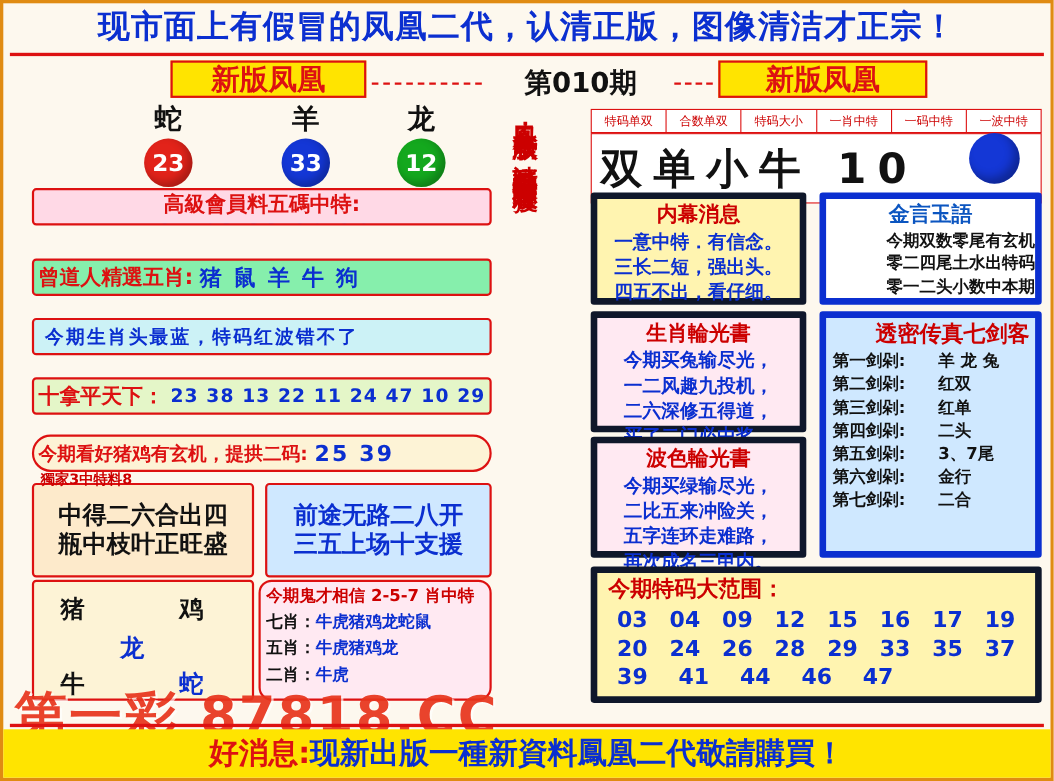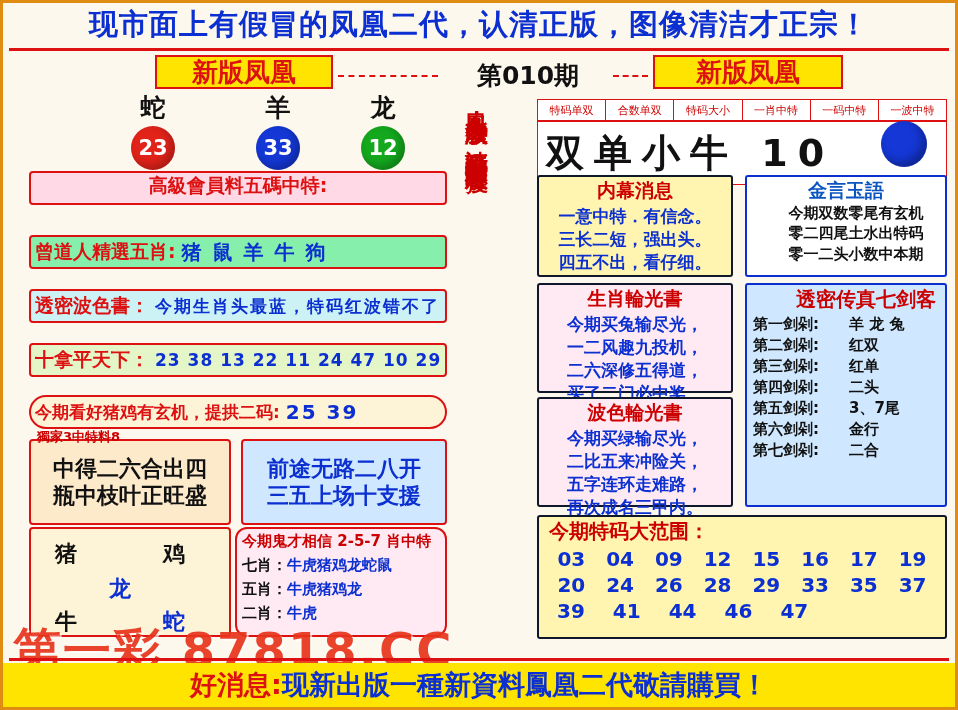--- a/index.html
+++ b/index.html
@@ -133,34 +133,34 @@
     border:1px solid #d11; background:#fff;
     display:flex; align-items:center; padding-left:8px;
     font-size:38px; font-weight:bold; color:#111; letter-spacing:10px;
   }
   .big-ball {
     position:absolute; left:878px; top:118px; width:46px; height:46px;
     border-radius:50%; background:#1437d6;
     box-shadow: inset -5px -5px 9px rgba(0,0,0,.3);
   }
 
-  .panel { position:absolute; border:2px solid #0f172a; border-radius:3px; }
+  .panel { position:absolute; border:6px solid #0f172a; border-radius:3px; }
   .panel-title {
     text-align:center; font-size:19px; font-weight:bold; color:#c00;
     padding:1px 0; white-space:nowrap;
   }
   .panel-line {
     font-size:17px; font-weight:bold; color:#0b2fd0;
     text-align:center; white-space:nowrap; line-height:1.35;
   }
 
   #inside-news { left:534px; top:172px; width:196px; height:102px; background:#fff4b0; }
   #golden { left:742px; top:172px; width:202px; height:102px; background:#fff; border-color:#0b2fd0; }
   #golden .panel-title { color:#0b55c0; }
-  #golden .panel-line { color:#111; font-size:15px; text-align:center; padding-left:20px;font-family:Liberation Mono, monospace; }
+  #golden .panel-line { color:#111; font-size:15px; text-align:right; padding-left:20px; }
 
   #zodiac-wheel { left:534px; top:280px; width:196px; height:110px; background:#ffe9f2; }
   #color-wheel { left:534px; top:394px; width:196px; height:110px; background:#ffe9f2; }
   #seven { left:742px; top:280px; width:202px; height:224px; background:#cfe8ff; border-color:#0b2fd0; }
   #seven .panel-title { color:#c00; font-size:20px;padding-left:40px; }
   .seven-row {
     display:flex; font-size:15px; color:#111; font-weight:bold;
     padding:1px 6px; white-space:nowrap;
   }
   .seven-row .k { width:96px; }
@@ -231,21 +231,20 @@
 
   <div class="lrow" style="top:232px;">
     <div class="bar bg-yellow">
       <span class="lab">曾道人精選五肖:</span>
       <span class="val">猪 鼠 羊 牛 狗</span>
     </div>
   </div>
 
   <div class="lrow" style="top:286px;">
     <div class="bar bg-cyan">
-      <span class="lab">透密波色書：</span>
       <span class="val" style="font-size:17px;">今期生肖头最蓝，特码红波错不了</span>
     </div>
   </div>
 
   <div class="lrow" style="top:340px;">
     <div class="bar bg-lgreen">
       <span class="lab">十拿平天下：</span>
       <span class="val" style="font-size:17px; letter-spacing:1px;">23 38 13 22 11 24 47 10 29 46</span>
     </div>
   </div>

